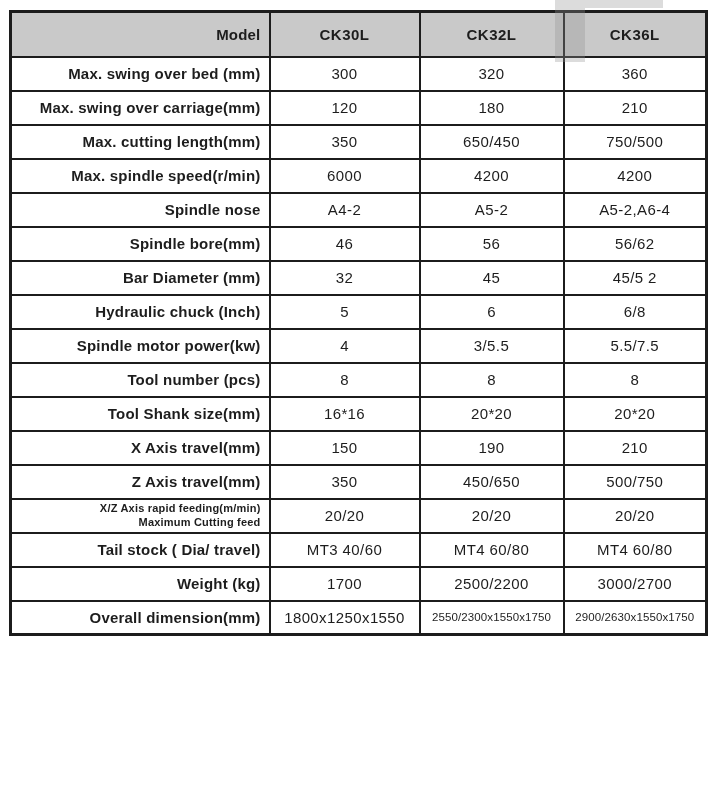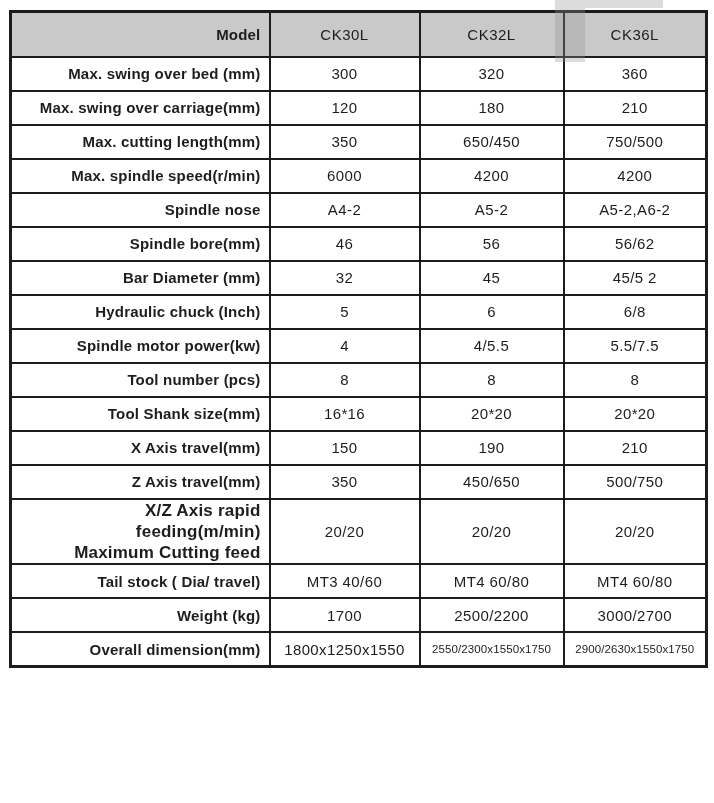--- a/index.html
+++ b/index.html
@@ -34,32 +34,32 @@
   tbody tr{height:34px;}
   th.model, td.label{
     text-align:right;
     padding-left:13px;
     font-weight:bold;
     font-size:15px;
     letter-spacing:0.2px;
   }
   th.colhead{
     text-align:center;
-    font-weight:normal;
+    font-weight:bold;
     font-size:15px;
     letter-spacing:0.5px;
   }
   thead th{background:var(--header-bg);}
   td.val{
     text-align:center;
     font-size:15px;
     letter-spacing:0.4px;
     border-radius:7px;
   }
-  td.label.two-line{font-size:17px;line-height:1.25;}
+  td.label.two-line{font-size:11px;line-height:1.25;}
   td.val.small{font-size:11.5px;letter-spacing:0.1px;}
   .wm{
     position:absolute;
     background:var(--watermark);
     pointer-events:none;
   }
   .wm-vertical{left:555px;top:0;width:30px;height:62px;}
   .wm-horizontal{left:585px;top:0;width:78px;height:8px;}
 </style>
 </head>
@@ -103,21 +103,21 @@
       <tr>
         <td class="label">Max. spindle speed(r/min)</td>
         <td class="val">6000</td>
         <td class="val">4200</td>
         <td class="val">4200</td>
       </tr>
       <tr>
         <td class="label">Spindle nose</td>
         <td class="val">A4-2</td>
         <td class="val">A5-2</td>
-        <td class="val">A5-2,A6-2</td>
+        <td class="val">A5-2,A6-4</td>
       </tr>
       <tr>
         <td class="label">Spindle bore(mm)</td>
         <td class="val">46</td>
         <td class="val">56</td>
         <td class="val">56/62</td>
       </tr>
       <tr>
         <td class="label">Bar Diameter (mm)</td>
         <td class="val">32</td>
@@ -126,21 +126,21 @@
       </tr>
       <tr>
         <td class="label">Hydraulic chuck (Inch)</td>
         <td class="val">5</td>
         <td class="val">6</td>
         <td class="val">6/8</td>
       </tr>
       <tr>
         <td class="label">Spindle motor power(kw)</td>
         <td class="val">4</td>
-        <td class="val">4/5.5</td>
+        <td class="val">3/5.5</td>
         <td class="val">5.5/7.5</td>
       </tr>
       <tr>
         <td class="label">Tool number (pcs)</td>
         <td class="val">8</td>
         <td class="val">8</td>
         <td class="val">8</td>
       </tr>
       <tr>
         <td class="label">Tool Shank size(mm)</td>

